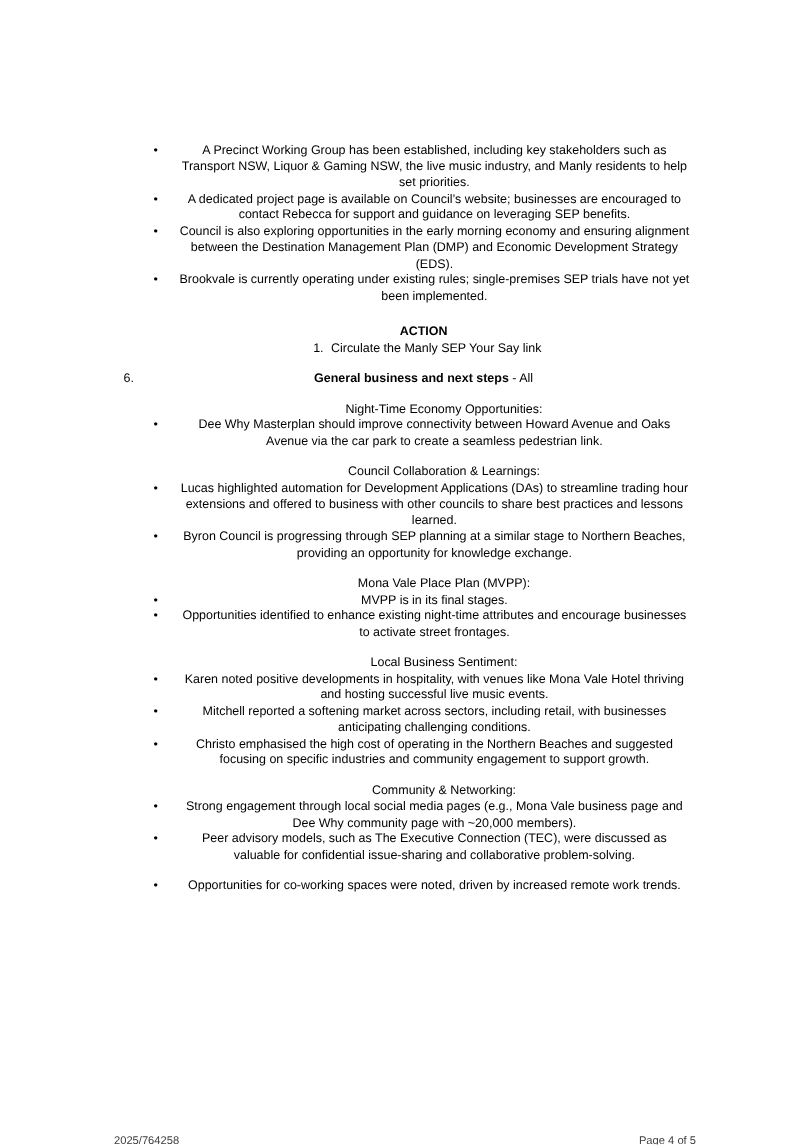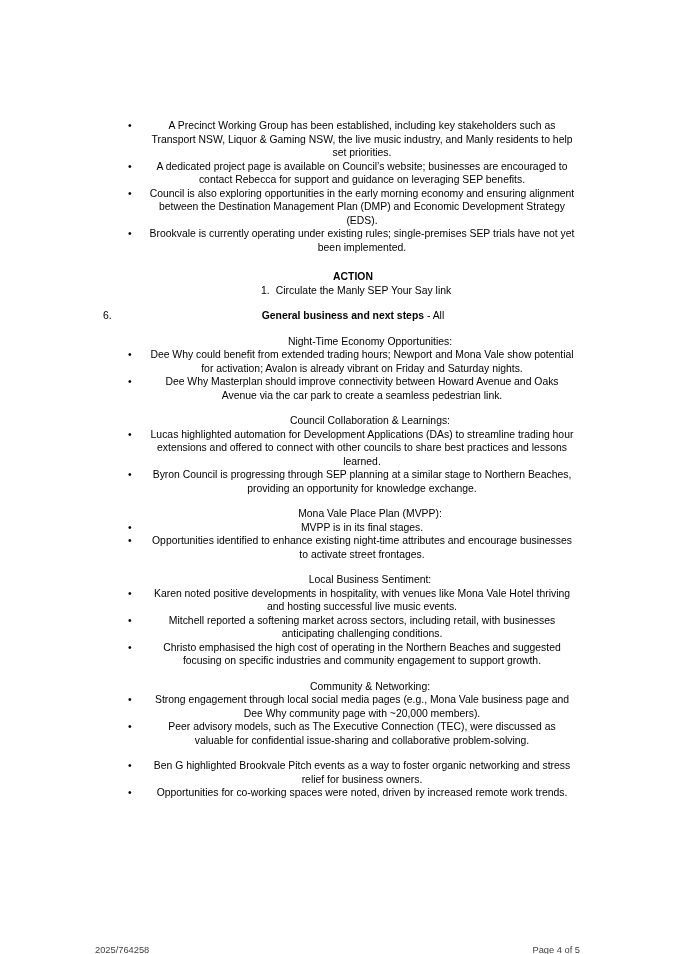--- a/index.html
+++ b/index.html
@@ -87,29 +87,28 @@
     </div>
 
     <div class="block agenda">
       <span class="agenda-num">6.</span>
       <span class="agenda-body"><span class="agenda-title">General business and next steps</span><span> - All</span></span>
     </div>
 
     <div class="block section">
       <div class="section-title">Night-Time Economy Opportunities:</div>
       <ul class="bullets">
-        <li><span>Dee Why could benefit from extended trading hours; Newport and Mona Vale show potential for activation; Avalon is already vibrant on Friday and Saturday nights.</span></li>
         <li><span>Dee Why Masterplan should improve connectivity between Howard Avenue and Oaks Avenue via the car park to create a seamless pedestrian link.</span></li>
       </ul>
     </div>
 
     <div class="block section">
       <div class="section-title">Council Collaboration &amp; Learnings:</div>
       <ul class="bullets">
-        <li><span>Lucas highlighted automation for Development Applications (DAs) to streamline trading hour extensions and offered to connect with other councils to share best practices and lessons learned.</span></li>
+        <li><span>Lucas highlighted automation for Development Applications (DAs) to streamline trading hour extensions and offered to business with other councils to share best practices and lessons learned.</span></li>
         <li><span>Byron Council is progressing through SEP planning at a similar stage to Northern Beaches, providing an opportunity for knowledge exchange.</span></li>
       </ul>
     </div>
 
     <div class="block section">
       <div class="section-title">Mona Vale Place Plan (MVPP):</div>
       <ul class="bullets">
         <li><span>MVPP is in its final stages.</span></li>
         <li><span>Opportunities identified to enhance existing night-time attributes and encourage businesses to activate street frontages.</span></li>
       </ul>
@@ -127,21 +126,20 @@
     <div class="block section">
       <div class="section-title">Community &amp; Networking:</div>
       <ul class="bullets">
         <li><span>Strong engagement through local social media pages (e.g., Mona Vale business page and Dee Why community page with ~20,000 members).</span></li>
         <li><span>Peer advisory models, such as The Executive Connection (TEC), were discussed as valuable for confidential issue-sharing and collaborative problem-solving.</span></li>
       </ul>
     </div>
 
     <div class="block section">
       <ul class="bullets">
-        <li><span>Ben G highlighted Brookvale Pitch events as a way to foster organic networking and stress relief for business owners.</span></li>
         <li><span>Opportunities for co-working spaces were noted, driven by increased remote work trends.</span></li>
       </ul>
     </div>
 
   </div>
 
   <div class="footer">
     <span>2025/764258</span>
     <span>Page 4 of 5</span>
   </div>

